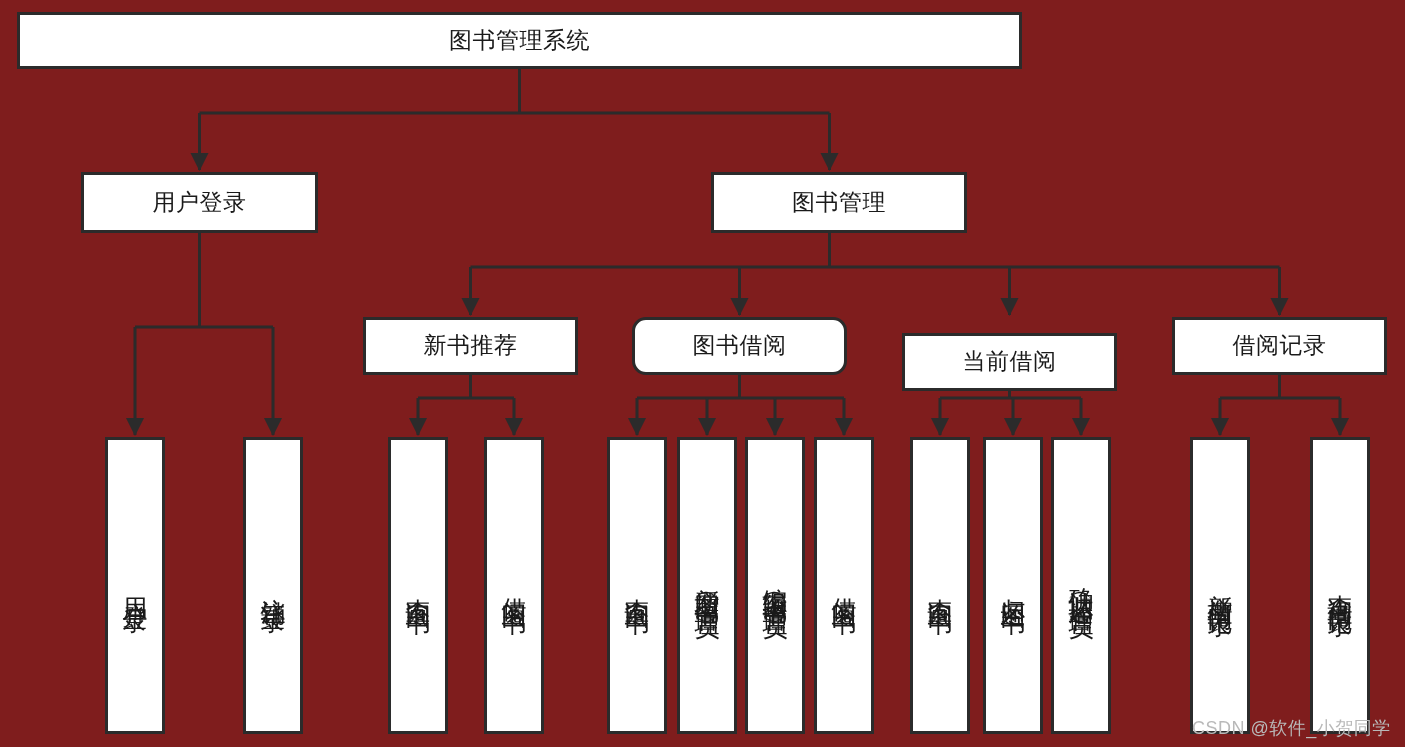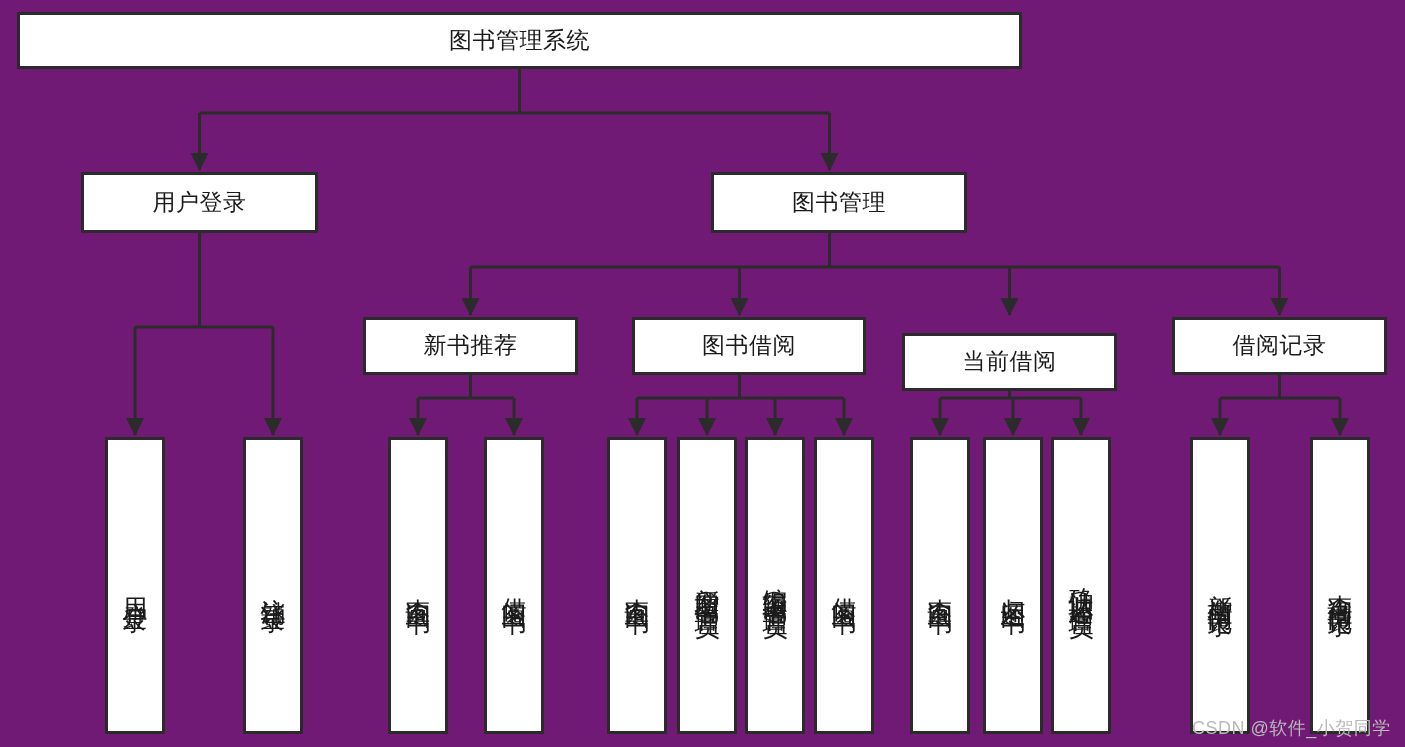--- a/index.html
+++ b/index.html
@@ -7,21 +7,21 @@
     padding: 0;
     background: #ffffff;
   }
   body {
     font-family: "Liberation Sans", "DejaVu Sans", sans-serif;
   }
   #canvas {
     position: relative;
     width: 1405px;
     height: 747px;
-    background: #701a75;
+    background: #7f1d1d;
     overflow: hidden;
   }
   #edges {
     position: absolute;
     left: 0;
     top: 0;
     width: 1405px;
     height: 747px;
     pointer-events: none;
   }
@@ -132,21 +132,21 @@
       </div>
       <div class="node horiz" style="left: 81px; top: 172px; width: 237px; height: 61px;">
         <span class="label">用户登录</span>
       </div>
       <div class="node horiz" style="left: 711px; top: 172px; width: 256px; height: 61px;">
         <span class="label">图书管理</span>
       </div>
       <div class="node horiz" style="left: 363px; top: 317px; width: 215px; height: 58px; justify-content: center;">
         <span class="label">新书推荐</span>
       </div>
-      <div class="node horiz" style="left: 632px; top: 317px; width: 234px; height: 58px;">
+      <div class="node horiz" style="left: 632px; top: 317px; width: 215px; height: 58px; border-radius: 14px;">
         <span class="label">图书借阅</span>
       </div>
       <div class="node horiz" style="left: 902px; top: 333px; width: 215px; height: 58px;">
         <span class="label">当前借阅</span>
       </div>
       <div class="node horiz" style="left: 1172px; top: 317px; width: 215px; height: 58px;">
         <span class="label">借阅记录</span>
       </div>
       <div class="node vert" style="left: 105px; top: 437px; width: 60px; height: 297px;">
         <span class="label">用户登录</span>

